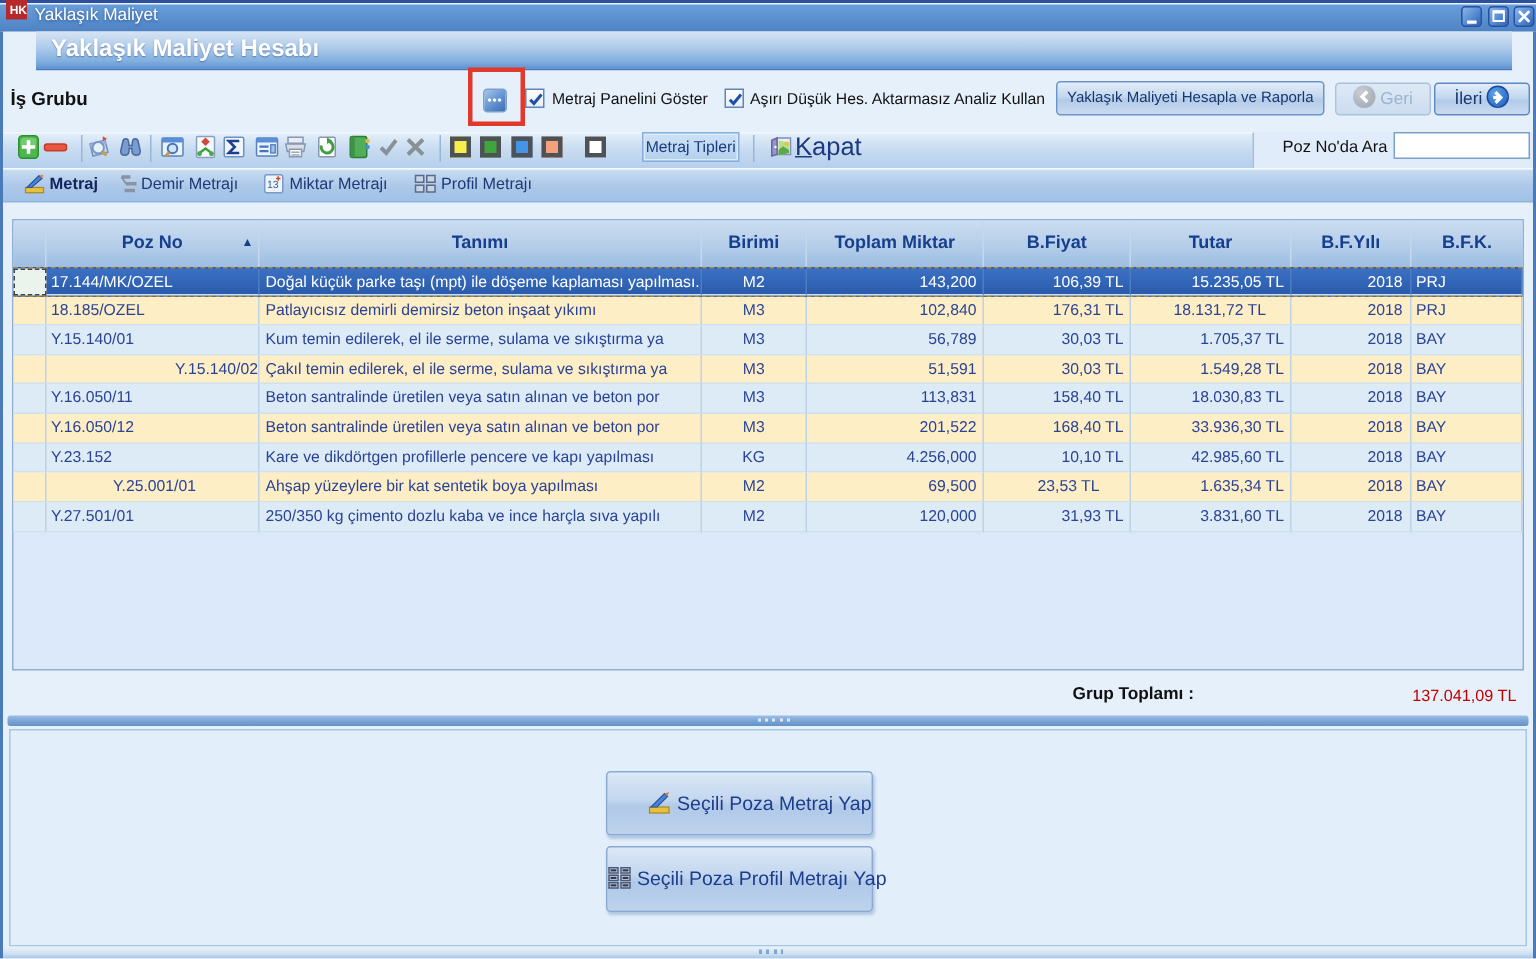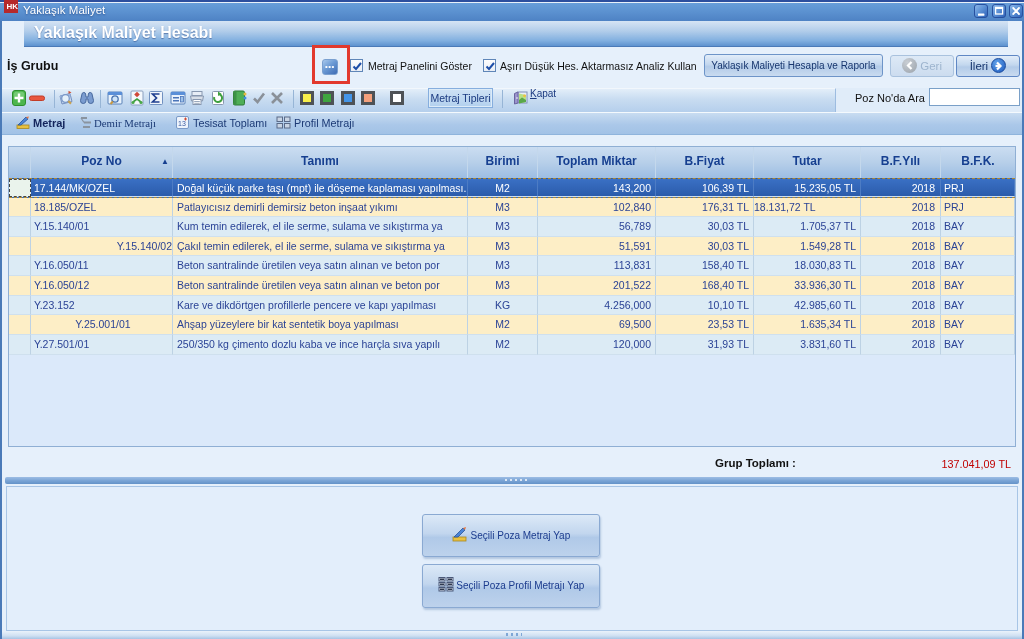--- a/index.html
+++ b/index.html
@@ -57,21 +57,21 @@
     border-top:1px solid #f2f7fc;border-right:1px solid #9dbce0;box-sizing:border-box;}
   #tbright{left:836px;top:88px;width:188px;height:24px;background:#e0ecf9;}
   #lblsearch{left:855px;top:92px;font-size:11px;color:#111;}
   #inpsearch{left:929px;top:88px;width:91px;height:18px;background:#fff;border:1px solid #7aa0c8;box-sizing:border-box;}
   .tsep{position:absolute;top:90px;width:1px;height:18px;background:#97b5d6;}
   .ticon{position:absolute;top:90px;width:16px;height:16px;}
   .csq{position:absolute;top:91px;width:14px;height:14px;border:3px solid #4e5256;box-sizing:border-box;}
   #btnmt{left:428px;top:88px;width:65px;height:20px;background:linear-gradient(#cfe2f5,#b2d0ee);
     border:1px solid #86aede;box-shadow:inset 0 0 0 1px #dcebf8;box-sizing:border-box;
     font-size:10.5px;color:#1b3a80;text-align:center;line-height:18px;white-space:nowrap;}
-  #kapat{left:530px;top:88px;font-size:10px;color:#1b3a80;}
+  #kapat{left:530px;top:88px;font-size:17px;color:#1b3a80;}
   #kapat u{text-decoration:underline;}
 
   
   #tabrow{left:0;top:112px;width:1024px;height:23px;
     background:linear-gradient(#c8dcf1,#abc8e9 55%,#a2c2e6);
     border-top:1px solid #f4f9fd;border-bottom:1px solid #8fb4dc;box-sizing:border-box;}
   .tab{position:absolute;top:4px;font-size:10.8px;color:#1c3a75;}
   .tabico{position:absolute;top:2px;width:15px;height:15px;}
 
   
@@ -97,24 +97,24 @@
 
   
   #split{left:5px;top:477px;width:1014px;height:7px;
     background:linear-gradient(#9dbde4,#7ba5d6 50%,#6492c8);border-radius:2px;}
   #split i{position:absolute;left:500px;top:2px;width:24px;height:2px;
     background:repeating-linear-gradient(90deg,#dce8f5 0 2px,transparent 2px 5px);}
 
   
   #bpanel{left:6px;top:486px;width:1012px;height:145px;background:#e3eefb;
     border:1px solid #a8c5e6;box-sizing:border-box;}
-  .bigbtn{position:absolute;left:415px;box-sizing:border-box;width:178px;border:1px solid #8aa9d2;border-radius:3px;
+  .bigbtn{position:absolute;left:397px;box-sizing:border-box;width:178px;border:1px solid #8aa9d2;border-radius:3px;
     background:linear-gradient(#dce9f7,#c2d6ee 45%,#b0c9e8 55%,#bdd2ec);
     box-shadow:1px 2px 2px rgba(120,150,190,.45);
-    font-size:10px;color:#1c3c8e;text-align:center;white-space:nowrap;}
+    font-size:13px;color:#1c3c8e;text-align:right;white-space:nowrap;}
   #bb1{top:27px;height:43px;line-height:41px;}
   #bb2{top:77px;height:44px;line-height:42px;}
 
   
   #status{left:0;top:631px;width:1024px;height:8px;
     background:linear-gradient(#eaf2fb,#cfe0f2 60%,#a7c4e4);}
   #status i{position:absolute;left:506px;top:2px;width:16px;height:3px;
     background:repeating-linear-gradient(90deg,#7fa7d6 0 2px,transparent 2px 5px);}
 
   
@@ -276,27 +276,27 @@
     <svg class="tabico" style="left:16px;" viewBox="0 0 15 15">
         <rect x="1" y="10" width="12" height="3.5" fill="#e8c040" stroke="#a88820" stroke-width="0.8"></rect>
         <path d="M2 10 L10 2 L12 4 L5 10 Z" fill="#4a84d8" stroke="#2a5498" stroke-width="0.8"></path>
         <path d="M10 2 L12 4 L13 1.5 Z" fill="#e87840"></path>
       </svg>
     <span class="tab" style="left:33px;font-weight:bold;color:#13245c;font-size:11px;">Metraj</span>
     <svg class="tabico" style="left:79px;" viewBox="0 0 15 15">
         <path d="M2 3 H8 M5 7.5 H12 M4 12 H11" stroke="#8a94a0" stroke-width="2.2"></path>
         <path d="M2 3 L5 7.5" stroke="#8a94a0" stroke-width="1.2"></path>
       </svg>
-    <span class="tab" style="left:94px;font-family:Liberation Serif, serif;">Demir Metrajı</span>
+    <span class="tab" style="left:94px;">Demir Metrajı</span>
     <svg class="tabico" style="left:175px;" viewBox="0 0 15 15">
         <rect x="1.5" y="1.5" width="12" height="12" rx="1.5" fill="#eef4fc" stroke="#7a9ac8"></rect>
         <text x="3" y="10.5" font-size="7" fill="#3a5aa0" font-family="Liberation Sans">13</text>
         <path d="M9 4 L12 4 M10.5 2.5 L10.5 5.5" stroke="#d04830" stroke-width="1"></path>
       </svg>
-    <span class="tab" style="left:193px;">Tesisat Toplamı</span>
+    <span class="tab" style="left:193px;">Miktar Metrajı</span>
     <svg class="tabico" style="left:276px;" viewBox="0 0 15 15">
         <rect x="1" y="2" width="5.5" height="4.5" fill="#c8d4e4" stroke="#5a6a88"></rect>
         <rect x="8.5" y="2" width="5.5" height="4.5" fill="#c8d4e4" stroke="#5a6a88"></rect>
         <rect x="1" y="8.5" width="5.5" height="4.5" fill="#c8d4e4" stroke="#5a6a88"></rect>
         <rect x="8.5" y="8.5" width="5.5" height="4.5" fill="#c8d4e4" stroke="#5a6a88"></rect>
       </svg>
     <span class="tab" style="left:294px;">Profil Metrajı</span>
   </div>
 
   <div class="abs" id="grid">
@@ -323,21 +323,21 @@
           <div class="cell b" style="left:852px;width:80px;text-align:right;padding-right:5px;">2018</div>
           <div class="cell b" style="left:932px;width:74px;text-align:left;padding-left:3px;">PRJ</div>
         </div>
         <div class="row cream" style="top:19.62px;">
           <div class="cell b" style="left:0px;width:22px;text-align:left;padding-left:3px;"></div>
           <div class="cell b" style="left:22px;width:142px;text-align:left;padding-left:3px;">18.185/OZEL</div>
           <div class="cell b" style="left:164px;width:295px;text-align:left;padding-left:4px;">Patlayıcısız demirli demirsiz beton inşaat yıkımı</div>
           <div class="cell b" style="left:459px;width:70px;text-align:center;">M3</div>
           <div class="cell b" style="left:529px;width:118px;text-align:right;padding-right:4px;">102,840</div>
           <div class="cell b" style="left:647px;width:98px;text-align:right;padding-right:4px;">176,31 TL</div>
-          <div class="cell b" style="left:745px;width:107px;text-align:left;padding-right:16px;">18.131,72 TL</div>
+          <div class="cell b" style="left:745px;width:107px;text-align:right;padding-right:16px;">18.131,72 TL</div>
           <div class="cell b" style="left:852px;width:80px;text-align:right;padding-right:5px;">2018</div>
           <div class="cell b" style="left:932px;width:74px;text-align:left;padding-left:3px;">PRJ</div>
         </div>
         <div class="row lblue" style="top:39.24px;">
           <div class="cell b" style="left:0px;width:22px;text-align:left;padding-left:3px;"></div>
           <div class="cell b" style="left:22px;width:142px;text-align:left;padding-left:3px;">Y.15.140/01</div>
           <div class="cell b" style="left:164px;width:295px;text-align:left;padding-left:4px;">Kum temin edilerek, el ile serme, sulama ve sıkıştırma ya</div>
           <div class="cell b" style="left:459px;width:70px;text-align:center;">M3</div>
           <div class="cell b" style="left:529px;width:118px;text-align:right;padding-right:4px;">56,789</div>
           <div class="cell b" style="left:647px;width:98px;text-align:right;padding-right:4px;">30,03 TL</div>
@@ -388,21 +388,21 @@
           <div class="cell b" style="left:745px;width:107px;text-align:right;padding-right:4px;">42.985,60 TL</div>
           <div class="cell b" style="left:852px;width:80px;text-align:right;padding-right:5px;">2018</div>
           <div class="cell b" style="left:932px;width:74px;text-align:left;padding-left:3px;">BAY</div>
         </div>
         <div class="row cream" style="top:137.34px;">
           <div class="cell b" style="left:0px;width:22px;text-align:left;padding-left:3px;"></div>
           <div class="cell b" style="left:22px;width:142px;text-align:center;padding-left:3px;">Y.25.001/01</div>
           <div class="cell b" style="left:164px;width:295px;text-align:left;padding-left:4px;">Ahşap yüzeylere bir kat sentetik boya yapılması</div>
           <div class="cell b" style="left:459px;width:70px;text-align:center;">M2</div>
           <div class="cell b" style="left:529px;width:118px;text-align:right;padding-right:4px;">69,500</div>
-          <div class="cell b" style="left:647px;width:98px;text-align:right;padding-right:4px;">23,53 TL</div>
+          <div class="cell b" style="left:647px;width:98px;text-align:right;padding-right:20px;">23,53 TL</div>
           <div class="cell b" style="left:745px;width:107px;text-align:right;padding-right:4px;">1.635,34 TL</div>
           <div class="cell b" style="left:852px;width:80px;text-align:right;padding-right:5px;">2018</div>
           <div class="cell b" style="left:932px;width:74px;text-align:left;padding-left:3px;">BAY</div>
         </div>
         <div class="row lblue" style="top:156.96px;">
           <div class="cell b" style="left:0px;width:22px;text-align:left;padding-left:3px;"></div>
           <div class="cell b" style="left:22px;width:142px;text-align:left;padding-left:3px;">Y.27.501/01</div>
           <div class="cell b" style="left:164px;width:295px;text-align:left;padding-left:4px;">250/350 kg çimento dozlu kaba ve ince harçla sıva yapılı</div>
           <div class="cell b" style="left:459px;width:70px;text-align:center;">M2</div>
           <div class="cell b" style="left:529px;width:118px;text-align:right;padding-right:4px;">120,000</div>

